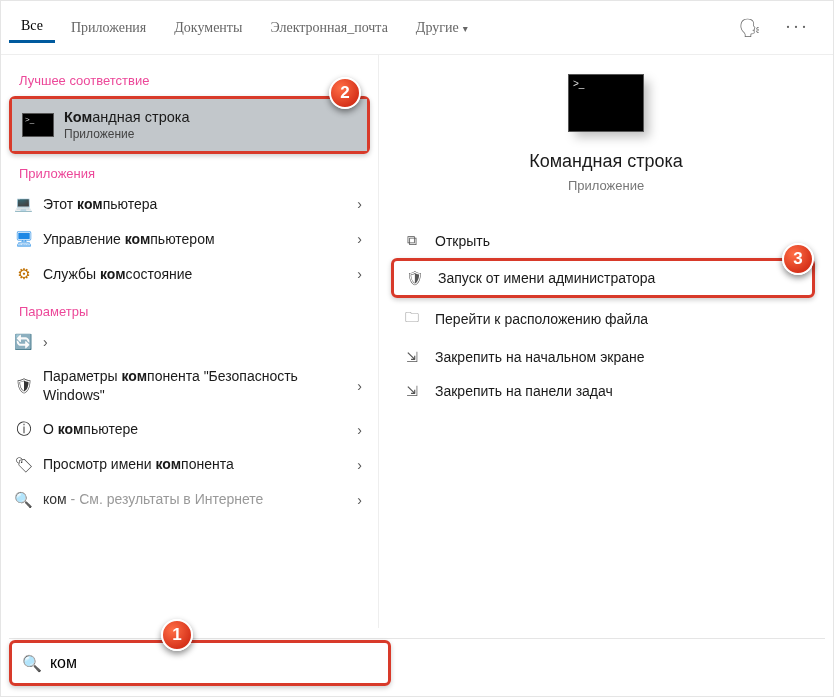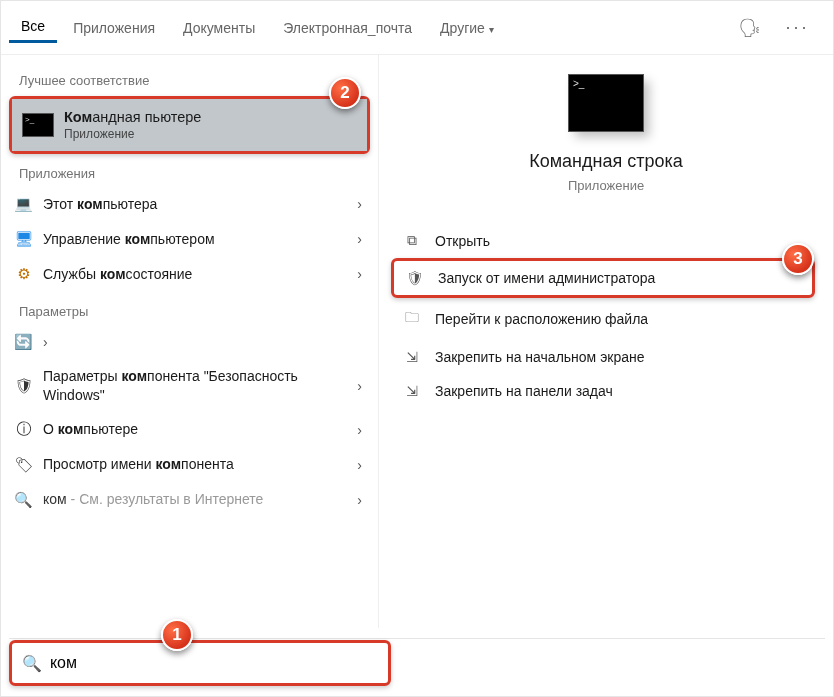--- a/index.html
+++ b/index.html
@@ -17,20 +17,21 @@
 
   
   .tabs {
     height: 54px;
     display: flex;
     align-items: center;
     padding: 0 14px 0 8px;
     gap: 4px;
     border-bottom: 1px solid #eee;
     color: #666;
+    font-family: Liberation Serif, serif;
   }
   .tab {
     padding: 6px 12px;
     font-size: 14px;
     cursor: pointer;
   }
   .tab.active {
     color: #000;
     border-bottom: 3px solid #005a9e;
   }
@@ -51,21 +52,21 @@
     overflow: hidden;
   }
   .right {
     flex: 1;
     padding-top: 20px;
   }
 
   
   .section-hdr {
     font-size: 13px;
-    color: #737373;
+    color: #ec4899;
     padding: 12px 18px 6px;
   }
 
   
   .row {
     display: flex;
     align-items: center;
     padding: 8px 14px;
     gap: 10px;
     cursor: pointer;
@@ -238,21 +239,21 @@
 
 <div class="main">
 
   <div class="left">
     <div class="section-hdr">Лучшее соответствие</div>
 
     <div class="best-wrap">
       <div class="best">
         <div class="cmd-thumb"></div>
         <div class="txt">
-          <div class="title"><b>Ком</b><span>андная пьютере</span></div>
+          <div class="title"><b>Ком</b><span>андная строка</span></div>
           <div class="sub">Приложение</div>
         </div>
       </div>
       <div class="badge" style="top:-22px; right:6px;">2</div>
     </div>
 
     <div class="section-hdr">Приложения</div>
     <div class="row">
       <span class="icon ico-blue">💻</span>
       <span class="txt"><span>Этот </span><b>ком</b><span>пьютера</span></span>

